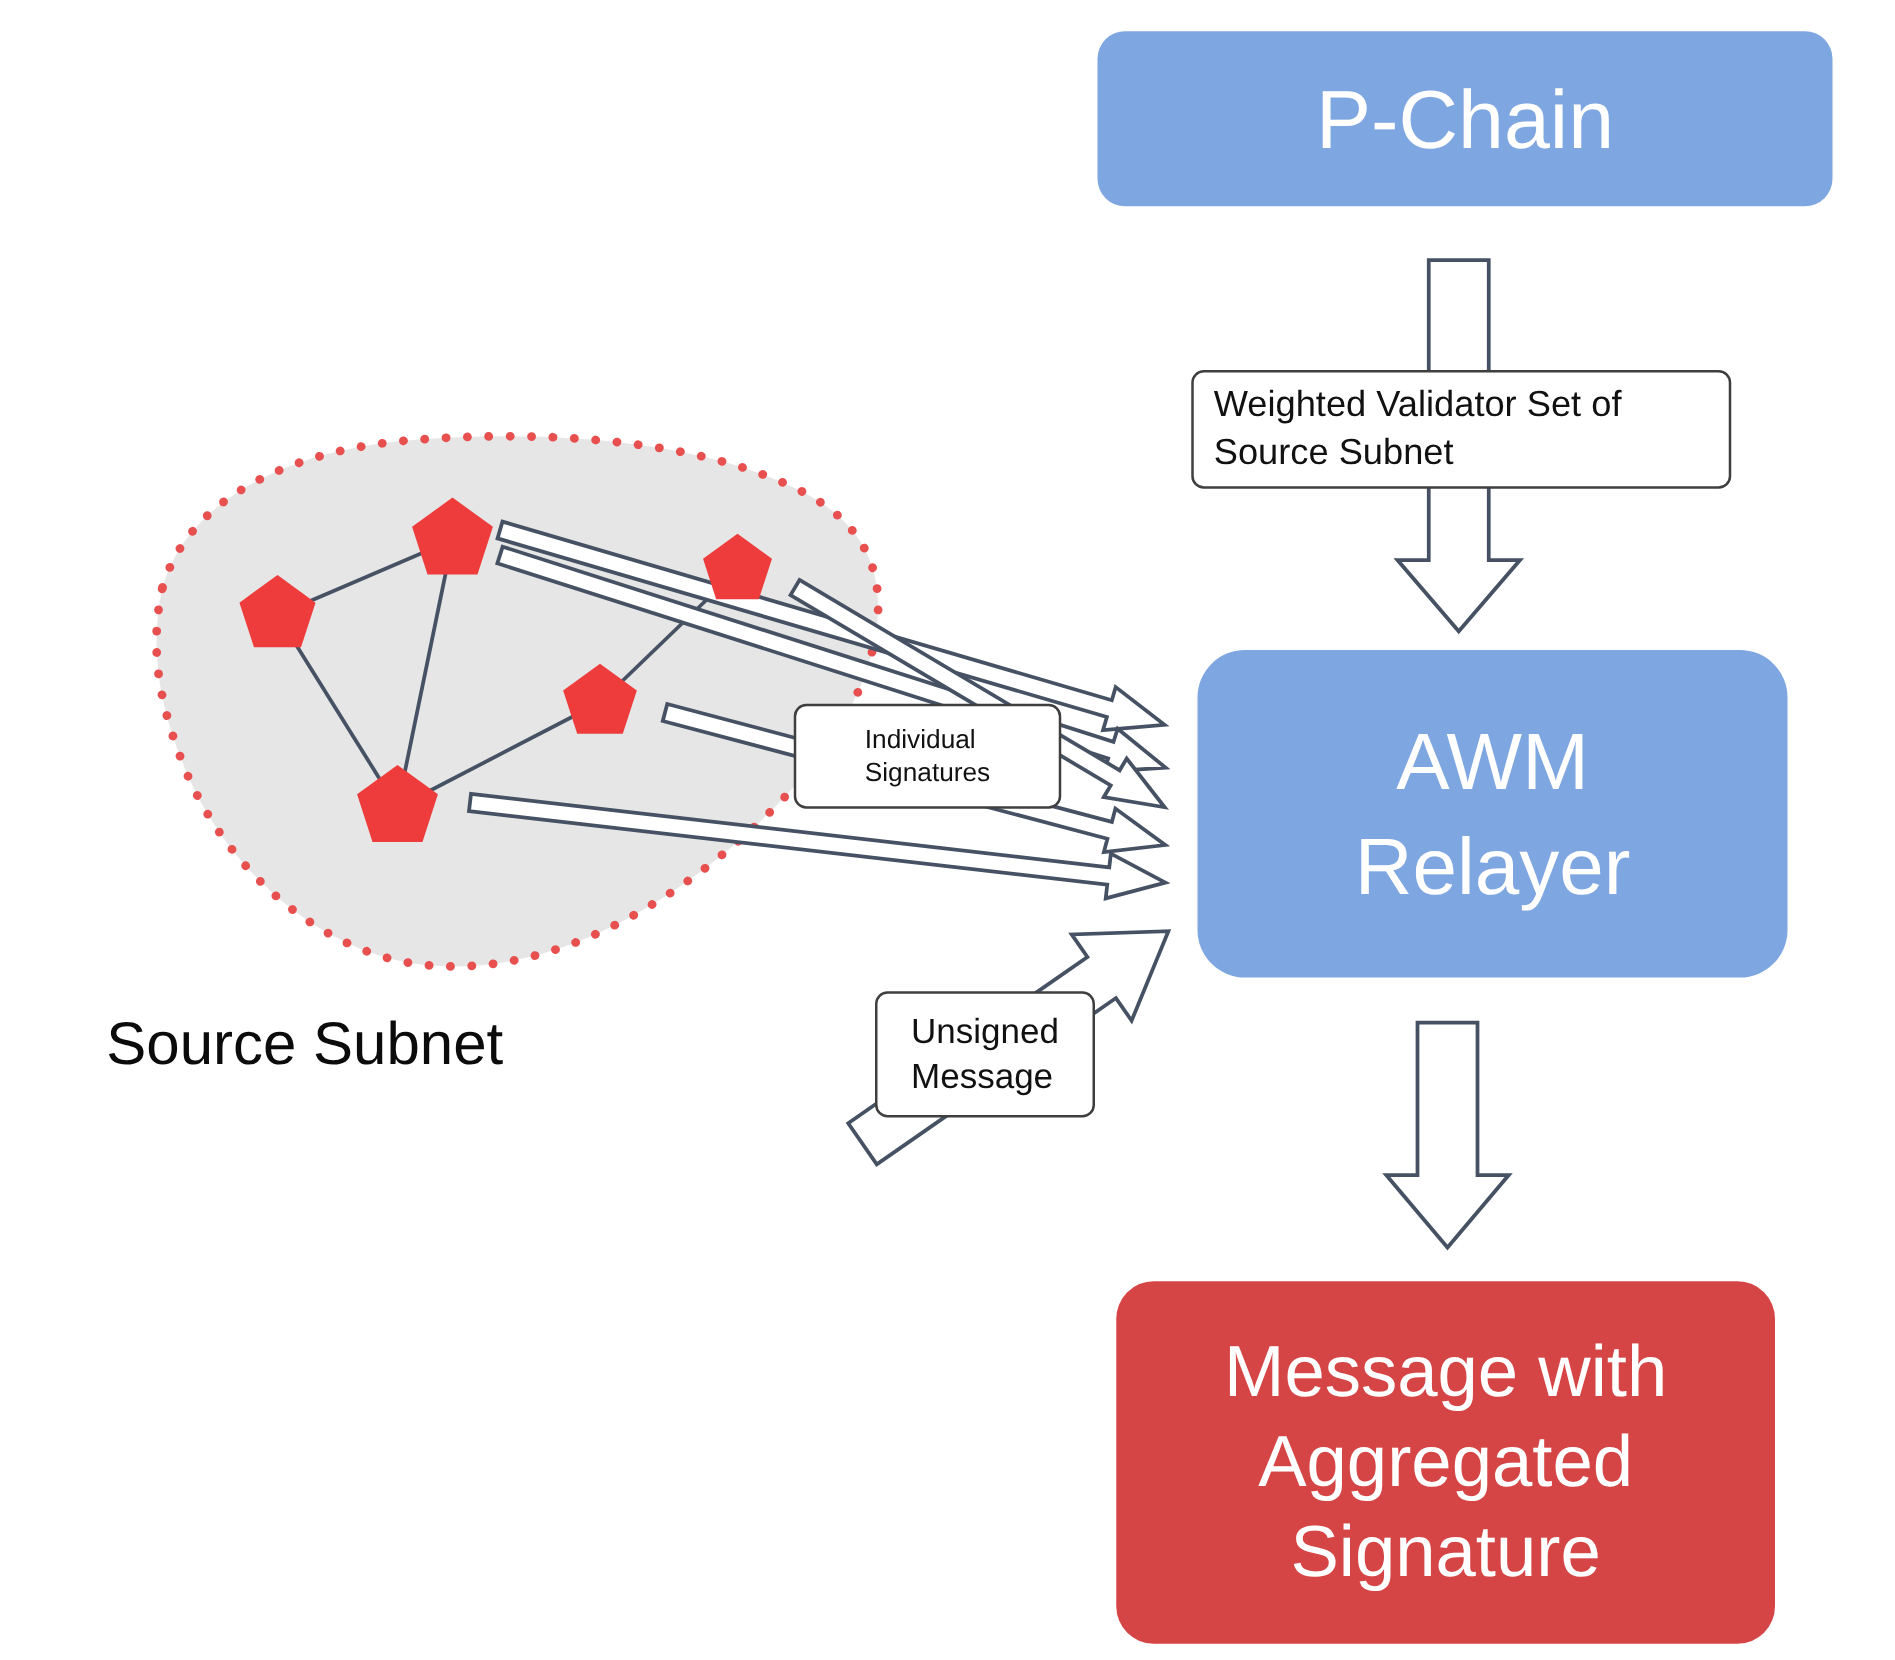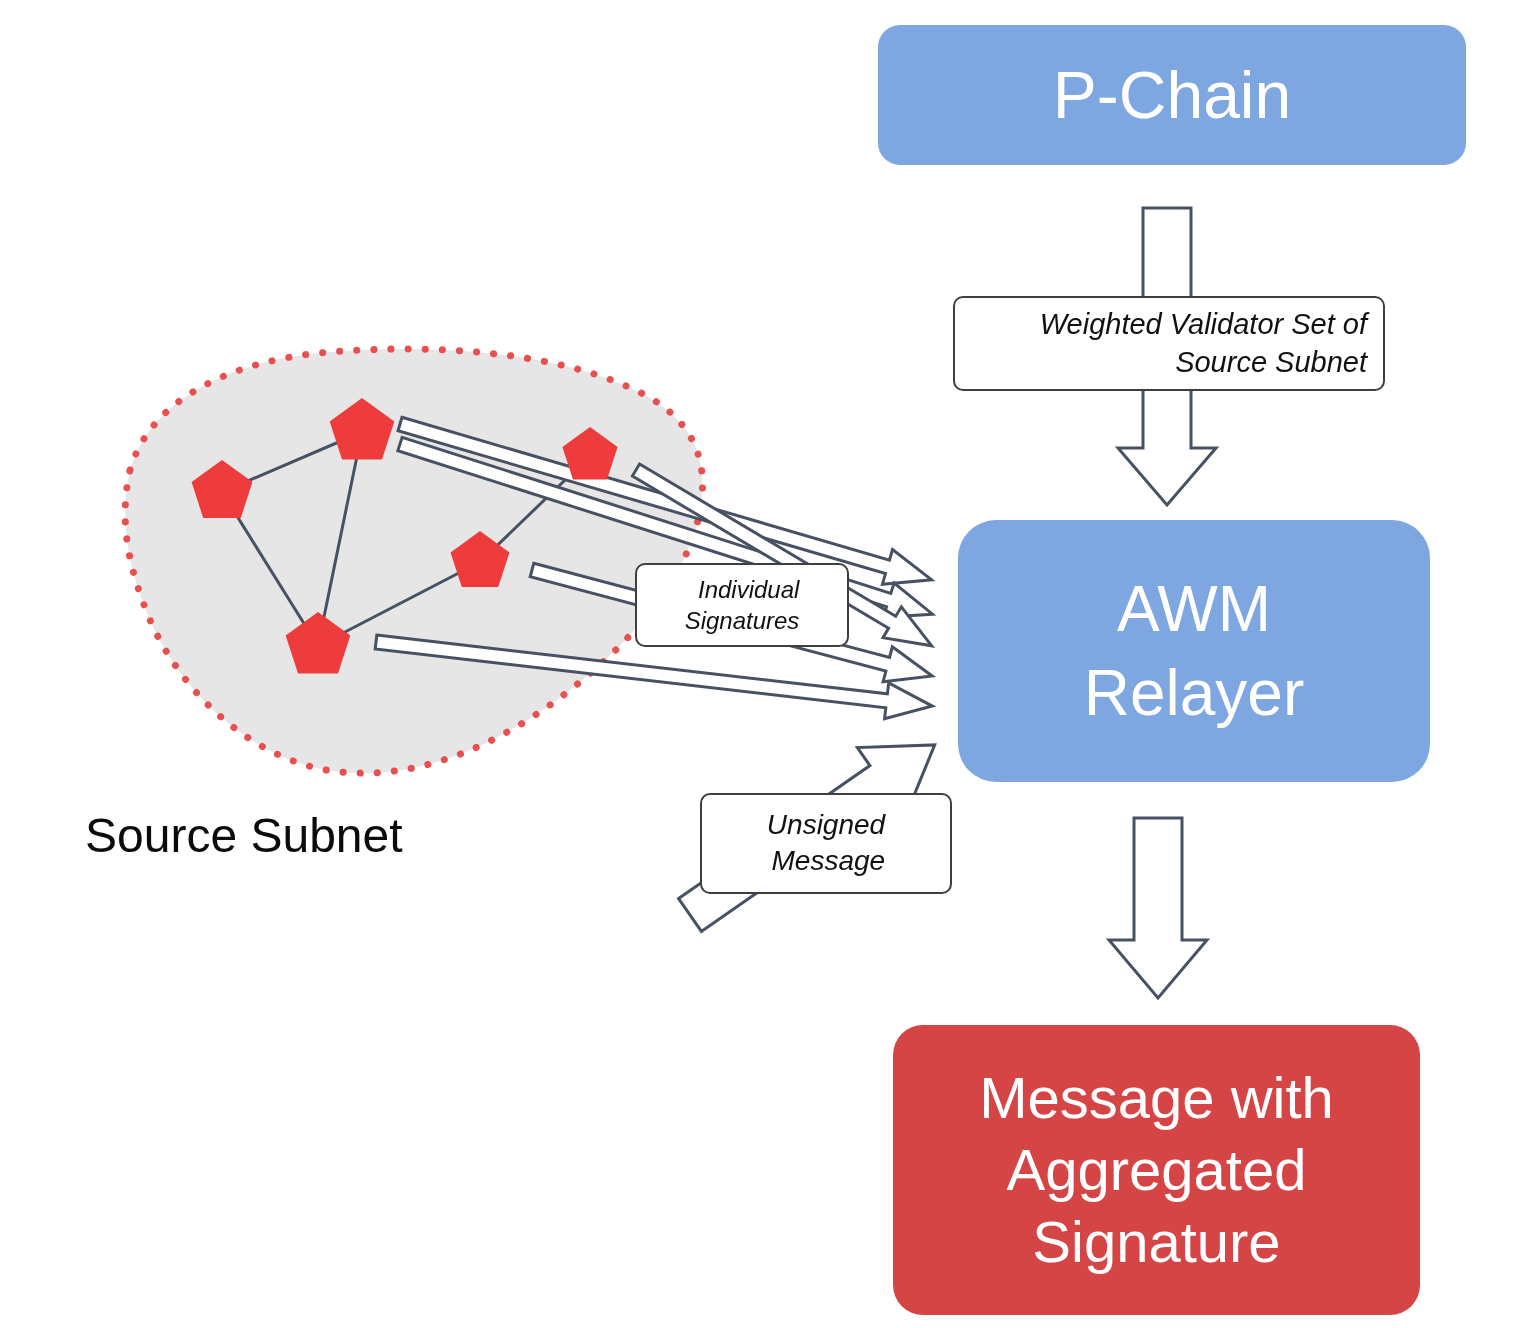--- a/index.html
+++ b/index.html
@@ -18,32 +18,31 @@
     font-family:Liberation Sans, sans-serif;
   }
   .blue-box  { background:#7EA6E0; }
   .red-box   { background:#D64545; }
   .label-box {
     position:absolute; z-index:4;
     background:#ffffff;
     border:2px solid #3f3f3f;
     border-radius:10px;
     display:flex; align-items:center; justify-content:center;
-    text-align:right; color:#111111;
+    text-align:left; color:#111111;
     font-family:"Liberation Sans", sans-serif;
     box-sizing:border-box;
-    font-style:italic;
   }
   .preline { white-space:pre-line; }
   #p-chain-box        { left:878px;  top:25px;   width:588px; height:140px; border-radius:22px; font-size:66px; }
   #awm-relayer-box    { left:958px;  top:520px;  width:472px; height:262px; border-radius:38px; font-size:64px; line-height:1.32; }
   #message-box        { left:893px;  top:1025px; width:527px; height:290px; border-radius:30px; font-size:58px; line-height:1.24; }
   #weighted-label     { left:953px;  top:296px;  width:432px; min-height:86px; font-size:29px; line-height:1.3; padding:8px 16px; }
-  #indiv-sig-label    { left:635px;  top:563px;  width:214px; min-height:84px; font-size:24px; line-height:1.3; padding:6px 10px; }
-  #unsigned-label     { left:700px;  top:793px;  width:252px; min-height:90px; font-size:28px; line-height:1.3; padding:12px 10px; }
+  #indiv-sig-label    { left:635px;  top:563px;  width:214px; min-height:84px; font-size:21px; line-height:1.3; padding:6px 10px; }
+  #unsigned-label     { left:700px;  top:793px;  width:176px; min-height:90px; font-size:28px; line-height:1.3; padding:12px 10px; }
   #source-subnet-text {
     position:absolute; z-index:3;
     left:85px; top:808px;
     font-size:48px; color:#0b0b0b;
     font-family:Liberation Sans, sans-serif;
   }
 </style>
 </head>
 <body>
 

